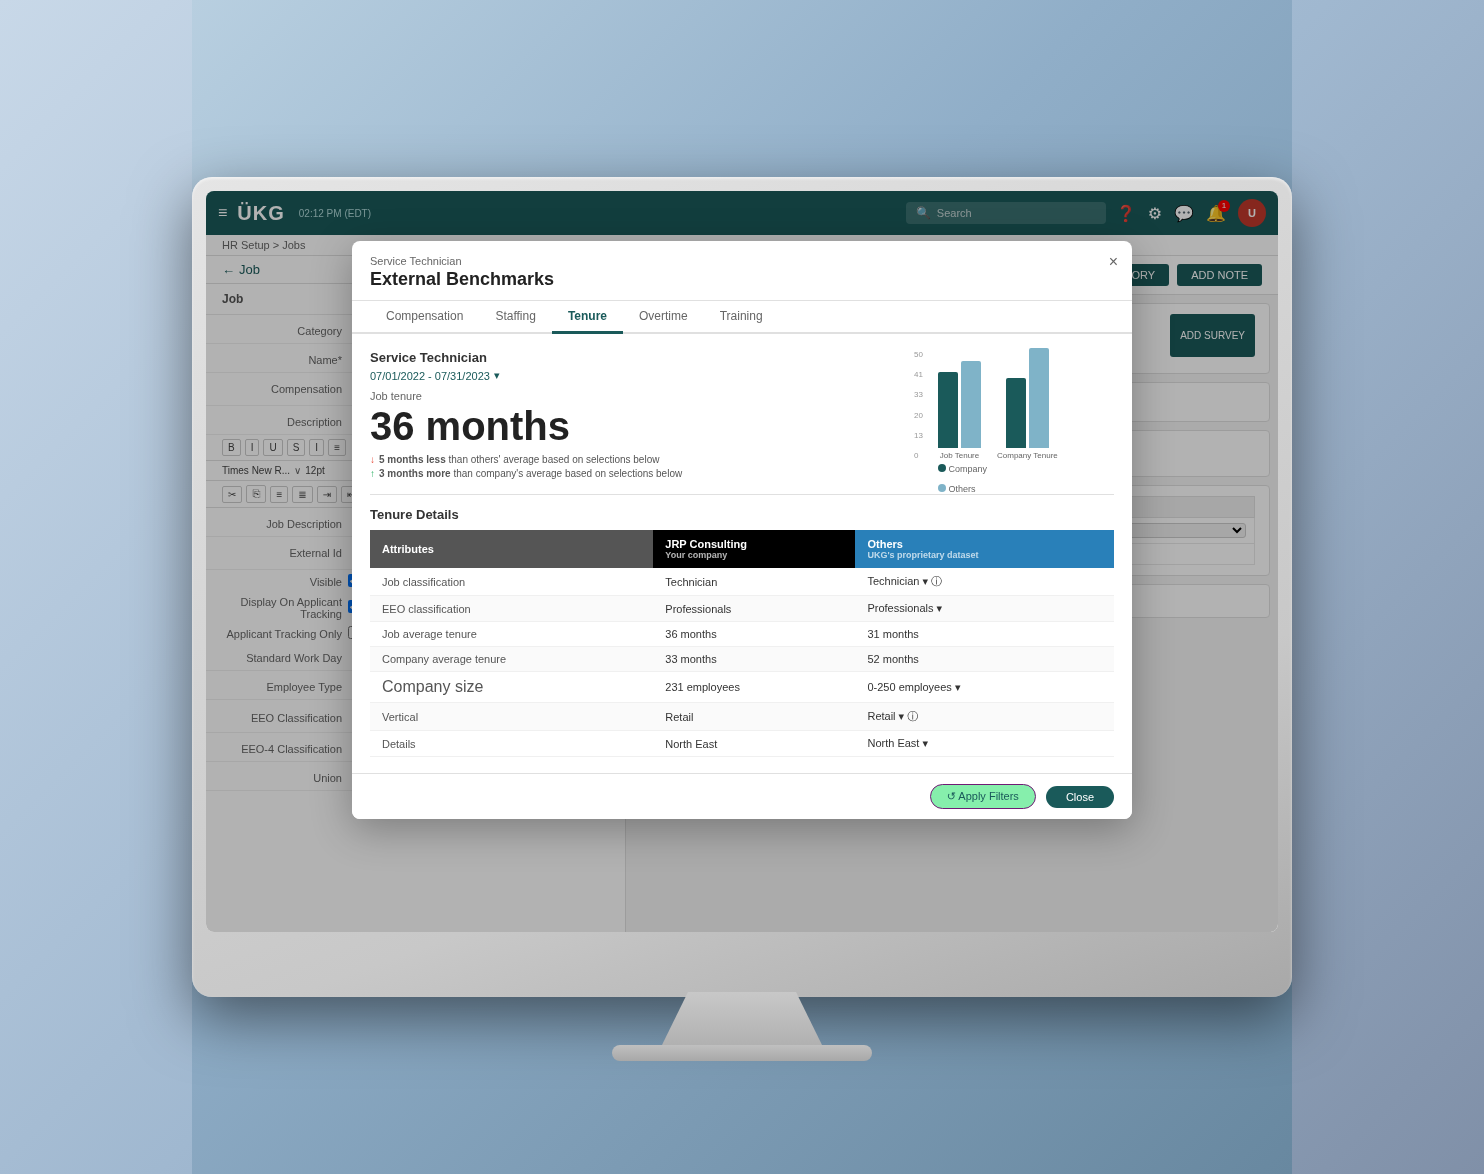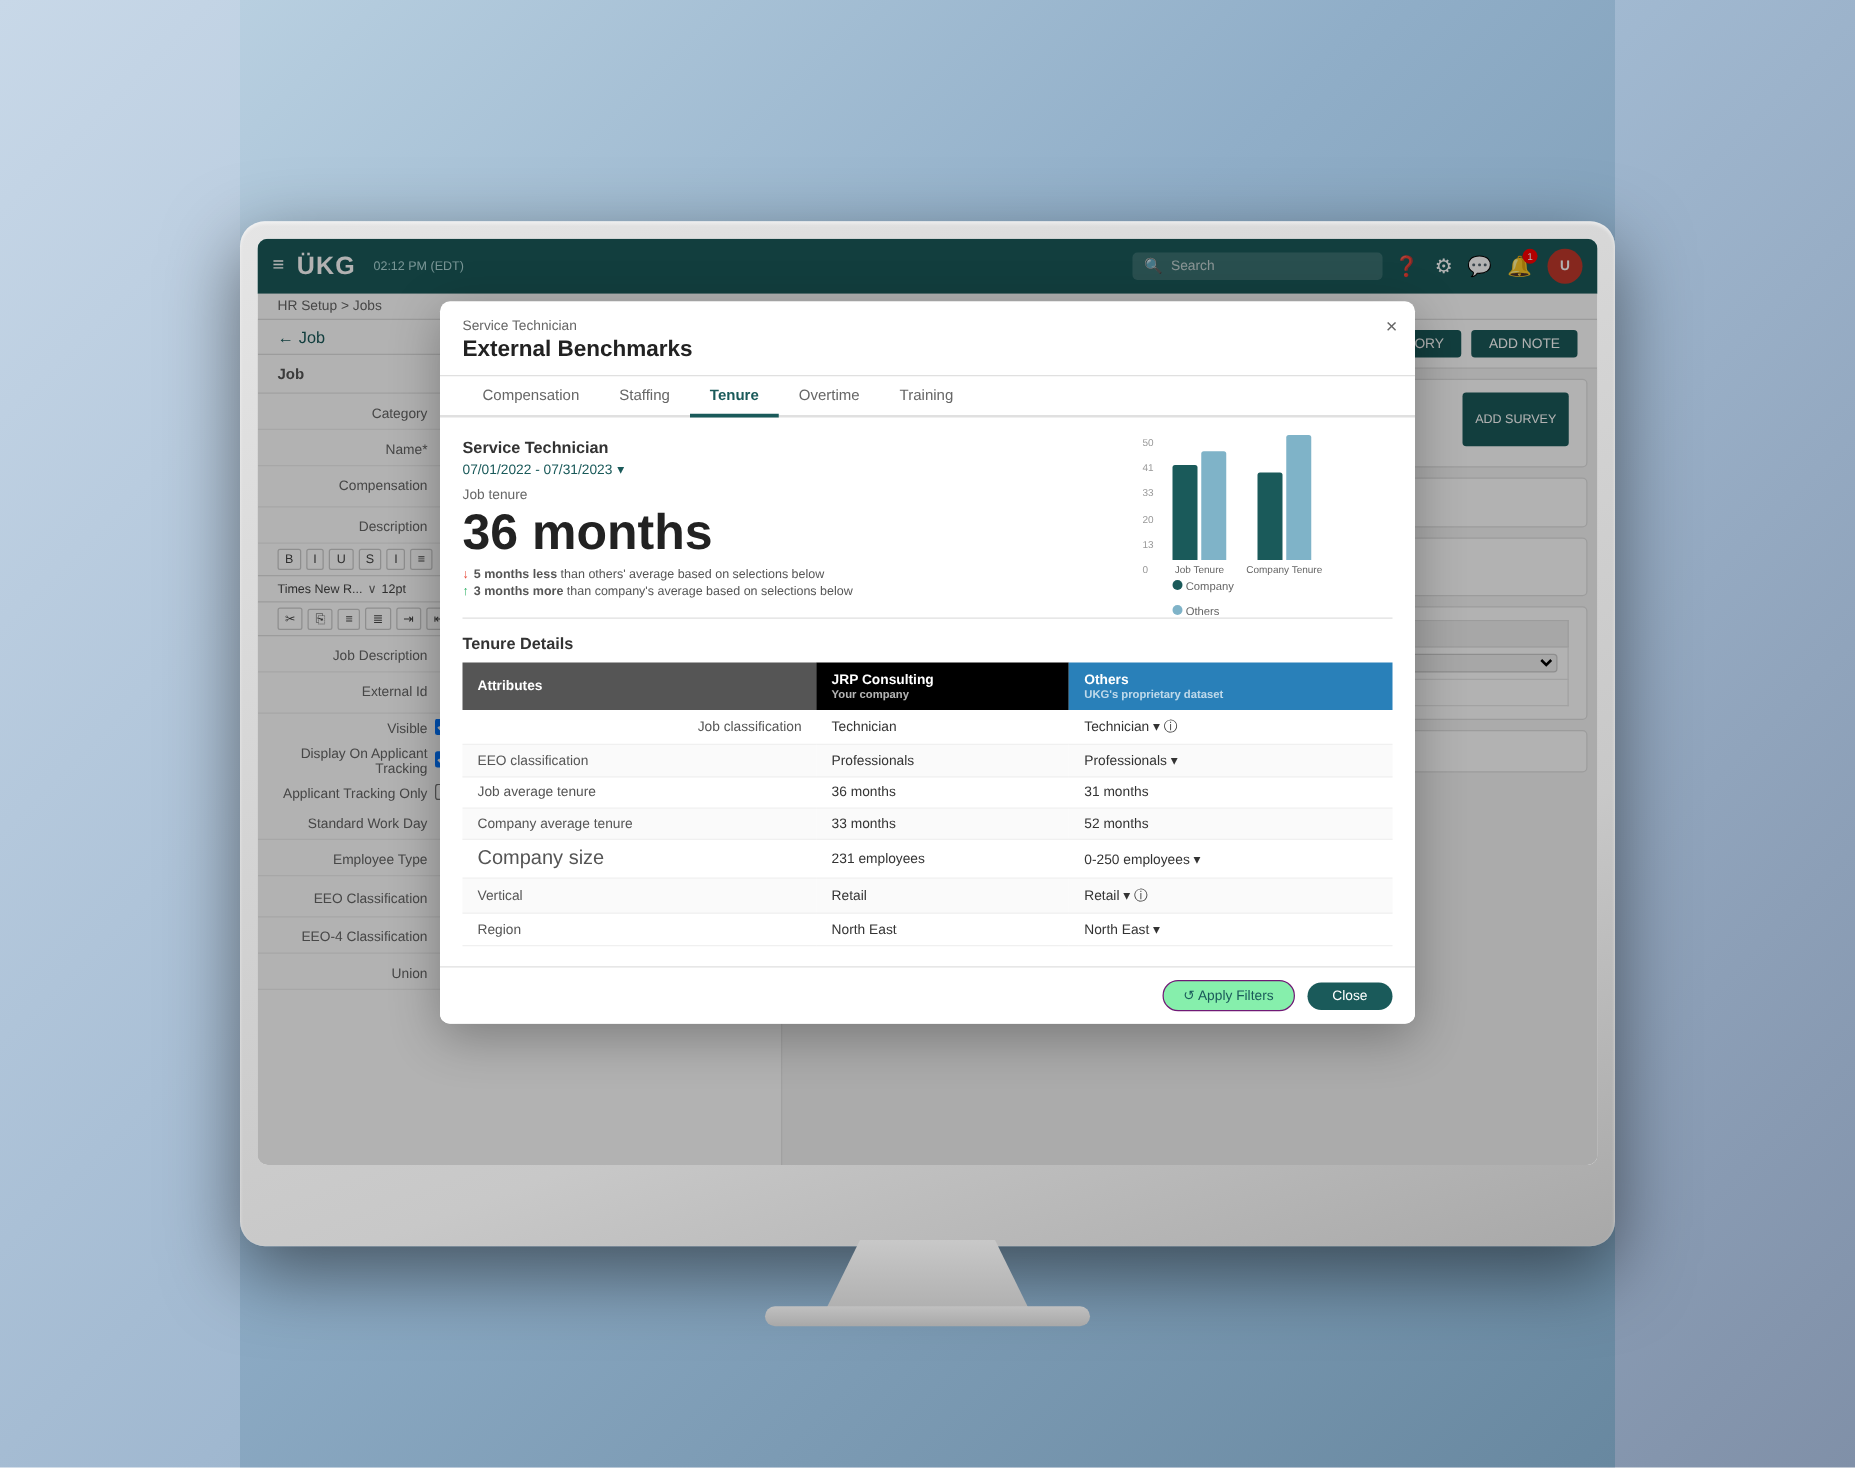--- a/index.html
+++ b/index.html
@@ -801,21 +801,21 @@
                         <span class="company-sub">Your company</span>
                       </th>
                       <th class="col-others">
                         <span>Others</span>
                         <span class="company-sub">UKG's proprietary dataset</span>
                       </th>
                     </tr>
                   </thead>
                   <tbody id="tenure-table-body">
                   <tr>
-    <td style="font-size:11px; color:#555;text-align:right;">Job classification</td>
+    <td style="font-size:11px; color:#555;">Job classification</td>
     <td style="font-size:11px;">Technician</td>
     <td class="link-teal" style="font-size:11px;">Technician ▾ ⓘ</td>
   </tr>
                       <tr>
     <td style="font-size:11px; color:#555;">EEO classification</td>
     <td style="font-size:11px;">Professionals</td>
     <td class="link-teal" style="font-size:11px;">Professionals ▾</td>
   </tr>
                       <tr>
     <td style="font-size:11px; color:#555;">Job average tenure</td>
@@ -831,21 +831,21 @@
     <td style="font-size:16px; color:#555;">Company size</td>
     <td style="font-size:11px;">231 employees</td>
     <td class="link-teal" style="font-size:11px;">0-250 employees ▾</td>
   </tr>
                       <tr>
     <td style="font-size:11px; color:#555;">Vertical</td>
     <td style="font-size:11px;">Retail</td>
     <td class="link-teal" style="font-size:11px;">Retail ▾ ⓘ</td>
   </tr>
                       <tr>
-    <td style="font-size:11px; color:#555;">Region</td>
+    <td style="font-size:11px; color:#555;">Details</td>
     <td style="font-size:11px;">North East</td>
     <td class="link-teal" style="font-size:11px;">North East ▾</td>
   </tr>
                     </tbody>
                 </table>
               </div>
 
             </div>
 
             <div class="modal-footer">

